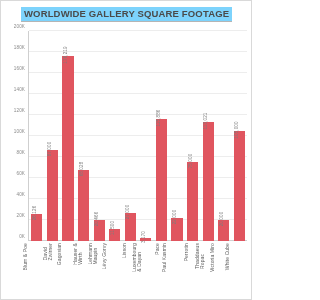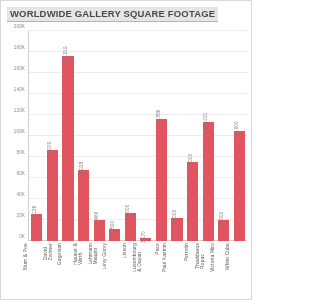--- a/index.html
+++ b/index.html
@@ -18,27 +18,27 @@
     width: 252px;
     height: 300px;
     box-sizing: border-box;
     border: 1px solid #d9d9d9;
     background: #ffffff;
     overflow: hidden;
   }
   
   #chart-title {
     position: absolute;
-    left: 6px;
+    left: 20px;
     top: 6px;
     font-size: 9.5px;
     font-weight: bold;
     letter-spacing: 0.15px;
     color: #4a4a4a;
-    background: #e5e5e5;
+    background: #7dd3fc;
     padding: 1px 3px 2px 3px;
     white-space: nowrap;
     border-bottom: 1px solid #b5b5b5;
     line-height: 11px;
   }
   
   #plot-area {
     position: absolute;
     left: 28px;
     top: 30px;

